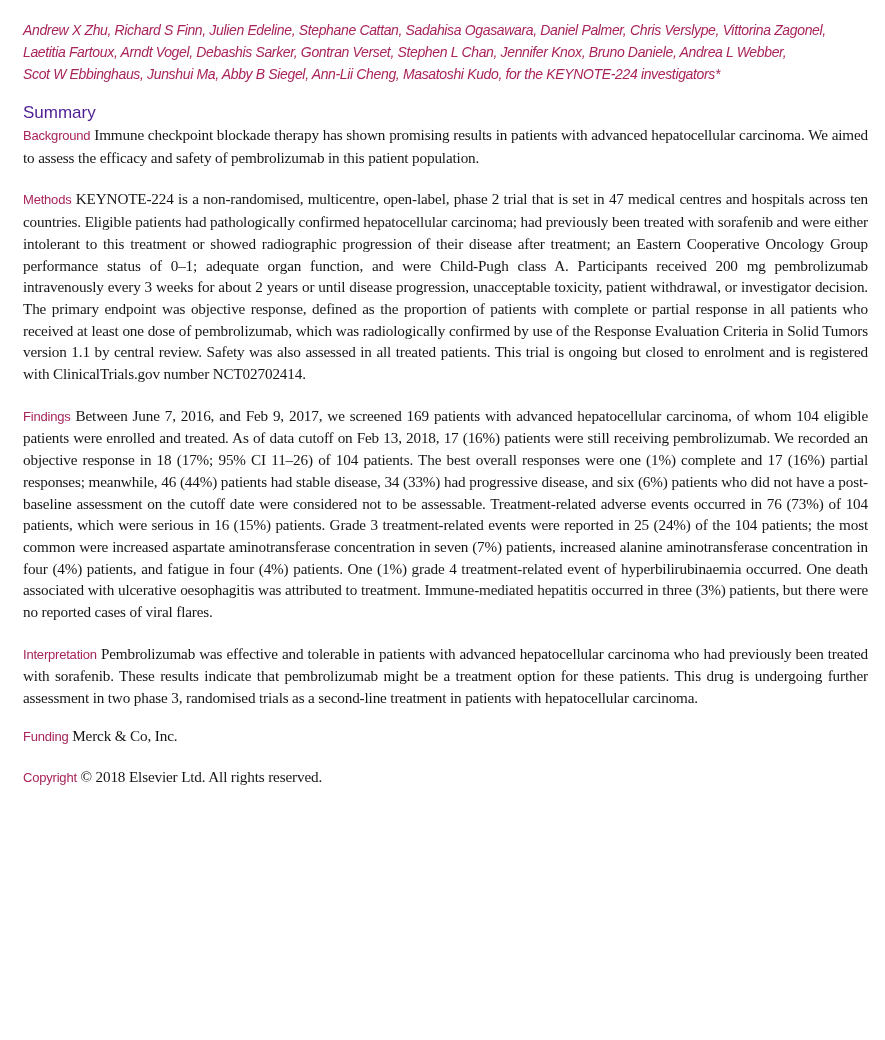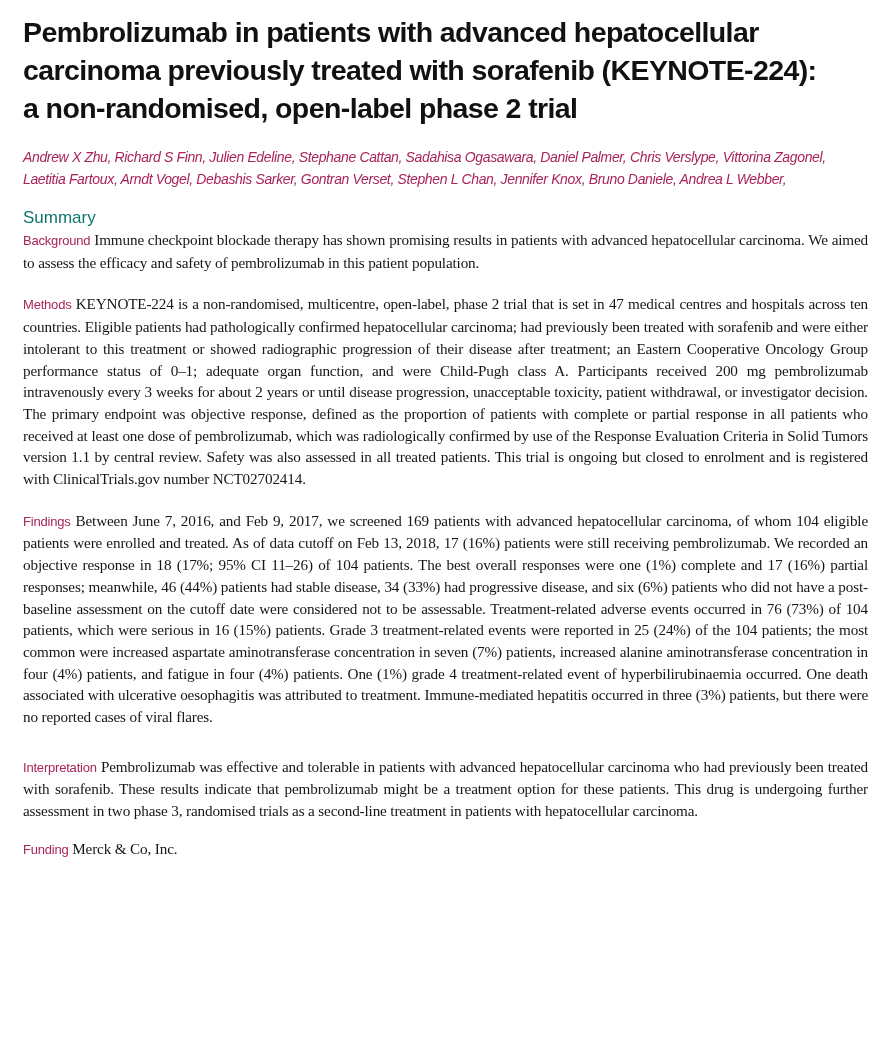--- a/index.html
+++ b/index.html
@@ -19,58 +19,54 @@
     font-style: italic;
     font-size: 14px;
     line-height: 22px;
     color: #a8245a;
     letter-spacing: -0.35px;
     margin-top: 19px;
   }
   .summary-heading {
     font-family: "Liberation Sans", sans-serif;
     font-size: 17px;
-    color: #0f766e;
+    color: #4c1d95;
     margin-top: 18px;
     line-height: 20px;
   }
   .section {
     font-family: "Liberation Serif", serif;
     font-size: 15.2px;
     line-height: 21.7px;
     text-align: justify;
     color: #151515;
     letter-spacing: -0.15px;
   }
   .section .label {
     font-family: "Liberation Sans", sans-serif;
     font-size: 13px;
     color: #a8245a;
     letter-spacing: -0.2px;
   }
   .s-background { margin-top: 1px; }
   .s-methods { margin-top: 20px; }
   .s-findings { margin-top: 20px; }
-  .s-interp { margin-top: 28px; }
+  .s-interp { margin-top: 20px; }
   .s-funding { margin-top: 16px; }
   .s-copyright { margin-top: 18px; }
 </style>
 </head>
 <body>
 
 <div class="page">
-  <h1 class="title">
-    <span>Pembrolizumab in patients with advanced hepatocellular</span><br>
-    <span>carcinoma previously treated with sorafenib (KEYNOTE-224):</span><br>
-    <span>a non-randomised, open-label phase 2 trial</span>
-  </h1>
 
   <div class="authors">
     <span>Andrew X Zhu, Richard S Finn, Julien Edeline, Stephane Cattan, Sadahisa Ogasawara, Daniel Palmer, Chris Verslype, Vittorina Zagonel,</span><br>
     <span>Laetitia Fartoux, Arndt Vogel, Debashis Sarker, Gontran Verset, Stephen L Chan, Jennifer Knox, Bruno Daniele, Andrea L Webber,</span><br>
+    <span>Scot W Ebbinghaus, Junshui Ma, Abby B Siegel, Ann-Lii Cheng, Masatoshi Kudo, for the KEYNOTE-224 investigators*</span>
   </div>
 
   <div class="summary-heading">Summary</div>
 
   <p class="section s-background" style="margin-bottom:0;">
     <span class="label">Background</span>
     <span>Immune checkpoint blockade therapy has shown promising results in patients with advanced hepatocellular carcinoma. We aimed to assess the efficacy and safety of pembrolizumab in this patient population.</span>
   </p>
 
   <p class="section s-methods" style="margin-bottom:0;">
@@ -86,13 +82,17 @@
   <p class="section s-interp" style="margin-bottom:0;">
     <span class="label">Interpretation</span>
     <span>Pembrolizumab was effective and tolerable in patients with advanced hepatocellular carcinoma who had previously been treated with sorafenib. These results indicate that pembrolizumab might be a treatment option for these patients. This drug is undergoing further assessment in two phase 3, randomised trials as a second-line treatment in patients with hepatocellular carcinoma.</span>
   </p>
 
   <p class="section s-funding" style="margin-bottom:0;">
     <span class="label">Funding</span>
     <span>Merck &amp; Co, Inc.</span>
   </p>
 
+  <p class="section s-copyright" style="margin-bottom:0;">
+    <span class="label">Copyright</span>
+    <span>© 2018 Elsevier Ltd. All rights reserved.</span>
+  </p>
 </div>
 
 </body></html>

